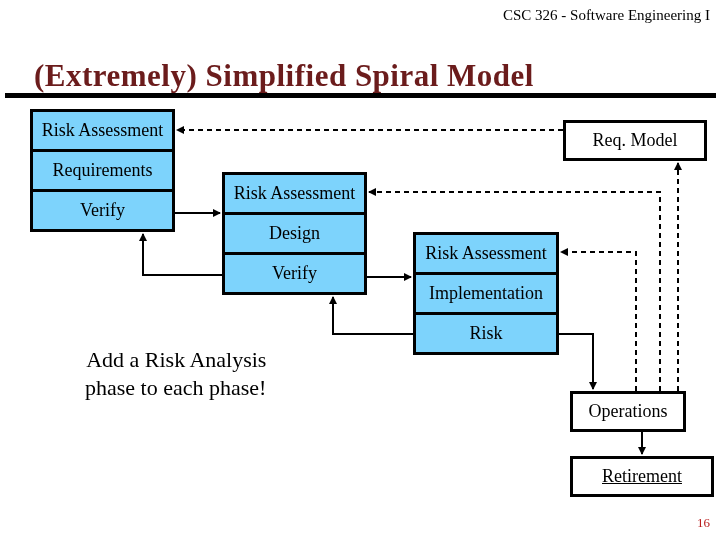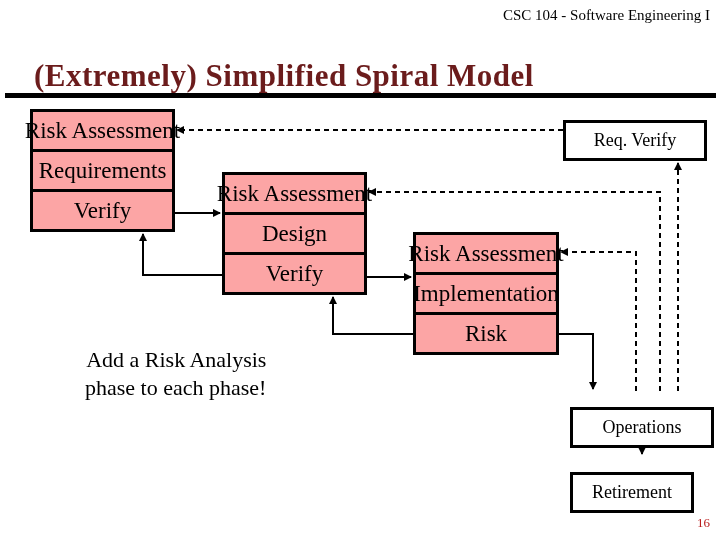--- a/index.html
+++ b/index.html
@@ -13,41 +13,41 @@
   .slide-title{
     position:absolute;top:42px;left:18px;margin:16px;font-size:31px;font-weight:bold;
     letter-spacing:0.5px;white-space:nowrap;
   }
   .title-rule{
     position:absolute;top:93px;left:5px;width:711px;height:5px;background:#000;
   }
   .connectors{position:absolute;top:0;left:0;pointer-events:none;}
   .stack{position:absolute;}
   .stack .srow{
-    box-sizing:border-box;width:100%;height:43px;border:3px solid #000;background:#fca5a5;
-    display:flex;align-items:center;justify-content:center;font-size:23px;white-space:nowrap;
+    box-sizing:border-box;width:100%;height:43px;border:3px solid #000;background:#7dd3fc;
+    display:flex;align-items:center;justify-content:center;font-size:18px;white-space:nowrap;
   }
   .stack .srow + .srow{margin-top:-3px;}
   .sbox{
     position:absolute;box-sizing:border-box;border:3px solid #000;background:#fff;
     display:flex;align-items:center;justify-content:center;font-size:18px;white-space:nowrap;
   }
   .note{
     position:absolute;left:85px;top:346px;font-size:22px;line-height:28px;color:#000;text-align:right;
   }
   .page-number{
     position:absolute;right:10px;bottom:9px;font-size:13px;color:#b91c1c;text-align:right;
   }
 </style>
 </head>
 <body>
 
 <div class="slide">
 
-  <div class="course-header">CSC 104 - Software Engineering I</div>
+  <div class="course-header">CSC 326 - Software Engineering I</div>
   <h1 class="slide-title" style="color: rgb(107, 28, 28);">(Extremely) Simplified Spiral Model</h1>
   <div class="title-rule"></div>
 
   <svg class="connectors" width="720" height="540" viewBox="0 0 720 540">
     <defs>
       <marker id="arr" markerUnits="userSpaceOnUse" markerWidth="10" markerHeight="9" refX="7" refY="4" orient="auto">
         <path d="M0,0 L8,4 L0,8 Z" fill="#000"></path>
       </marker>
     </defs>
 
@@ -79,25 +79,25 @@
     <div class="srow">Design</div>
     <div class="srow">Verify</div>
   </div>
 
   <div class="stack" style="left:413px;top:232px;width:146px;">
     <div class="srow">Risk Assessment</div>
     <div class="srow">Implementation</div>
     <div class="srow">Risk</div>
   </div>
 
-  <div class="sbox" style="left:563px;top:120px;width:144px;height:41px;">Req. Verify</div>
+  <div class="sbox" style="left:563px;top:120px;width:144px;height:41px;">Req. Model</div>
 
-  <div class="sbox" style="left:570px;top:391px;width:144px;height:41px;margin-top:16px;">Operations</div>
+  <div class="sbox" style="left:570px;top:391px;width:116px;height:41px;">Operations</div>
 
-  <div class="sbox" style="left:570px;top:472px;width:124px;height:41px;">Retirement</div>
+  <div class="sbox" style="left:570px;top:456px;width:144px;height:41px;text-decoration:underline;">Retirement</div>
 
   <div class="note">
     <div>Add a Risk Analysis</div>
     <div>phase to each phase!</div>
   </div>
 
   <div class="page-number">16</div>
 
 </div>
 

